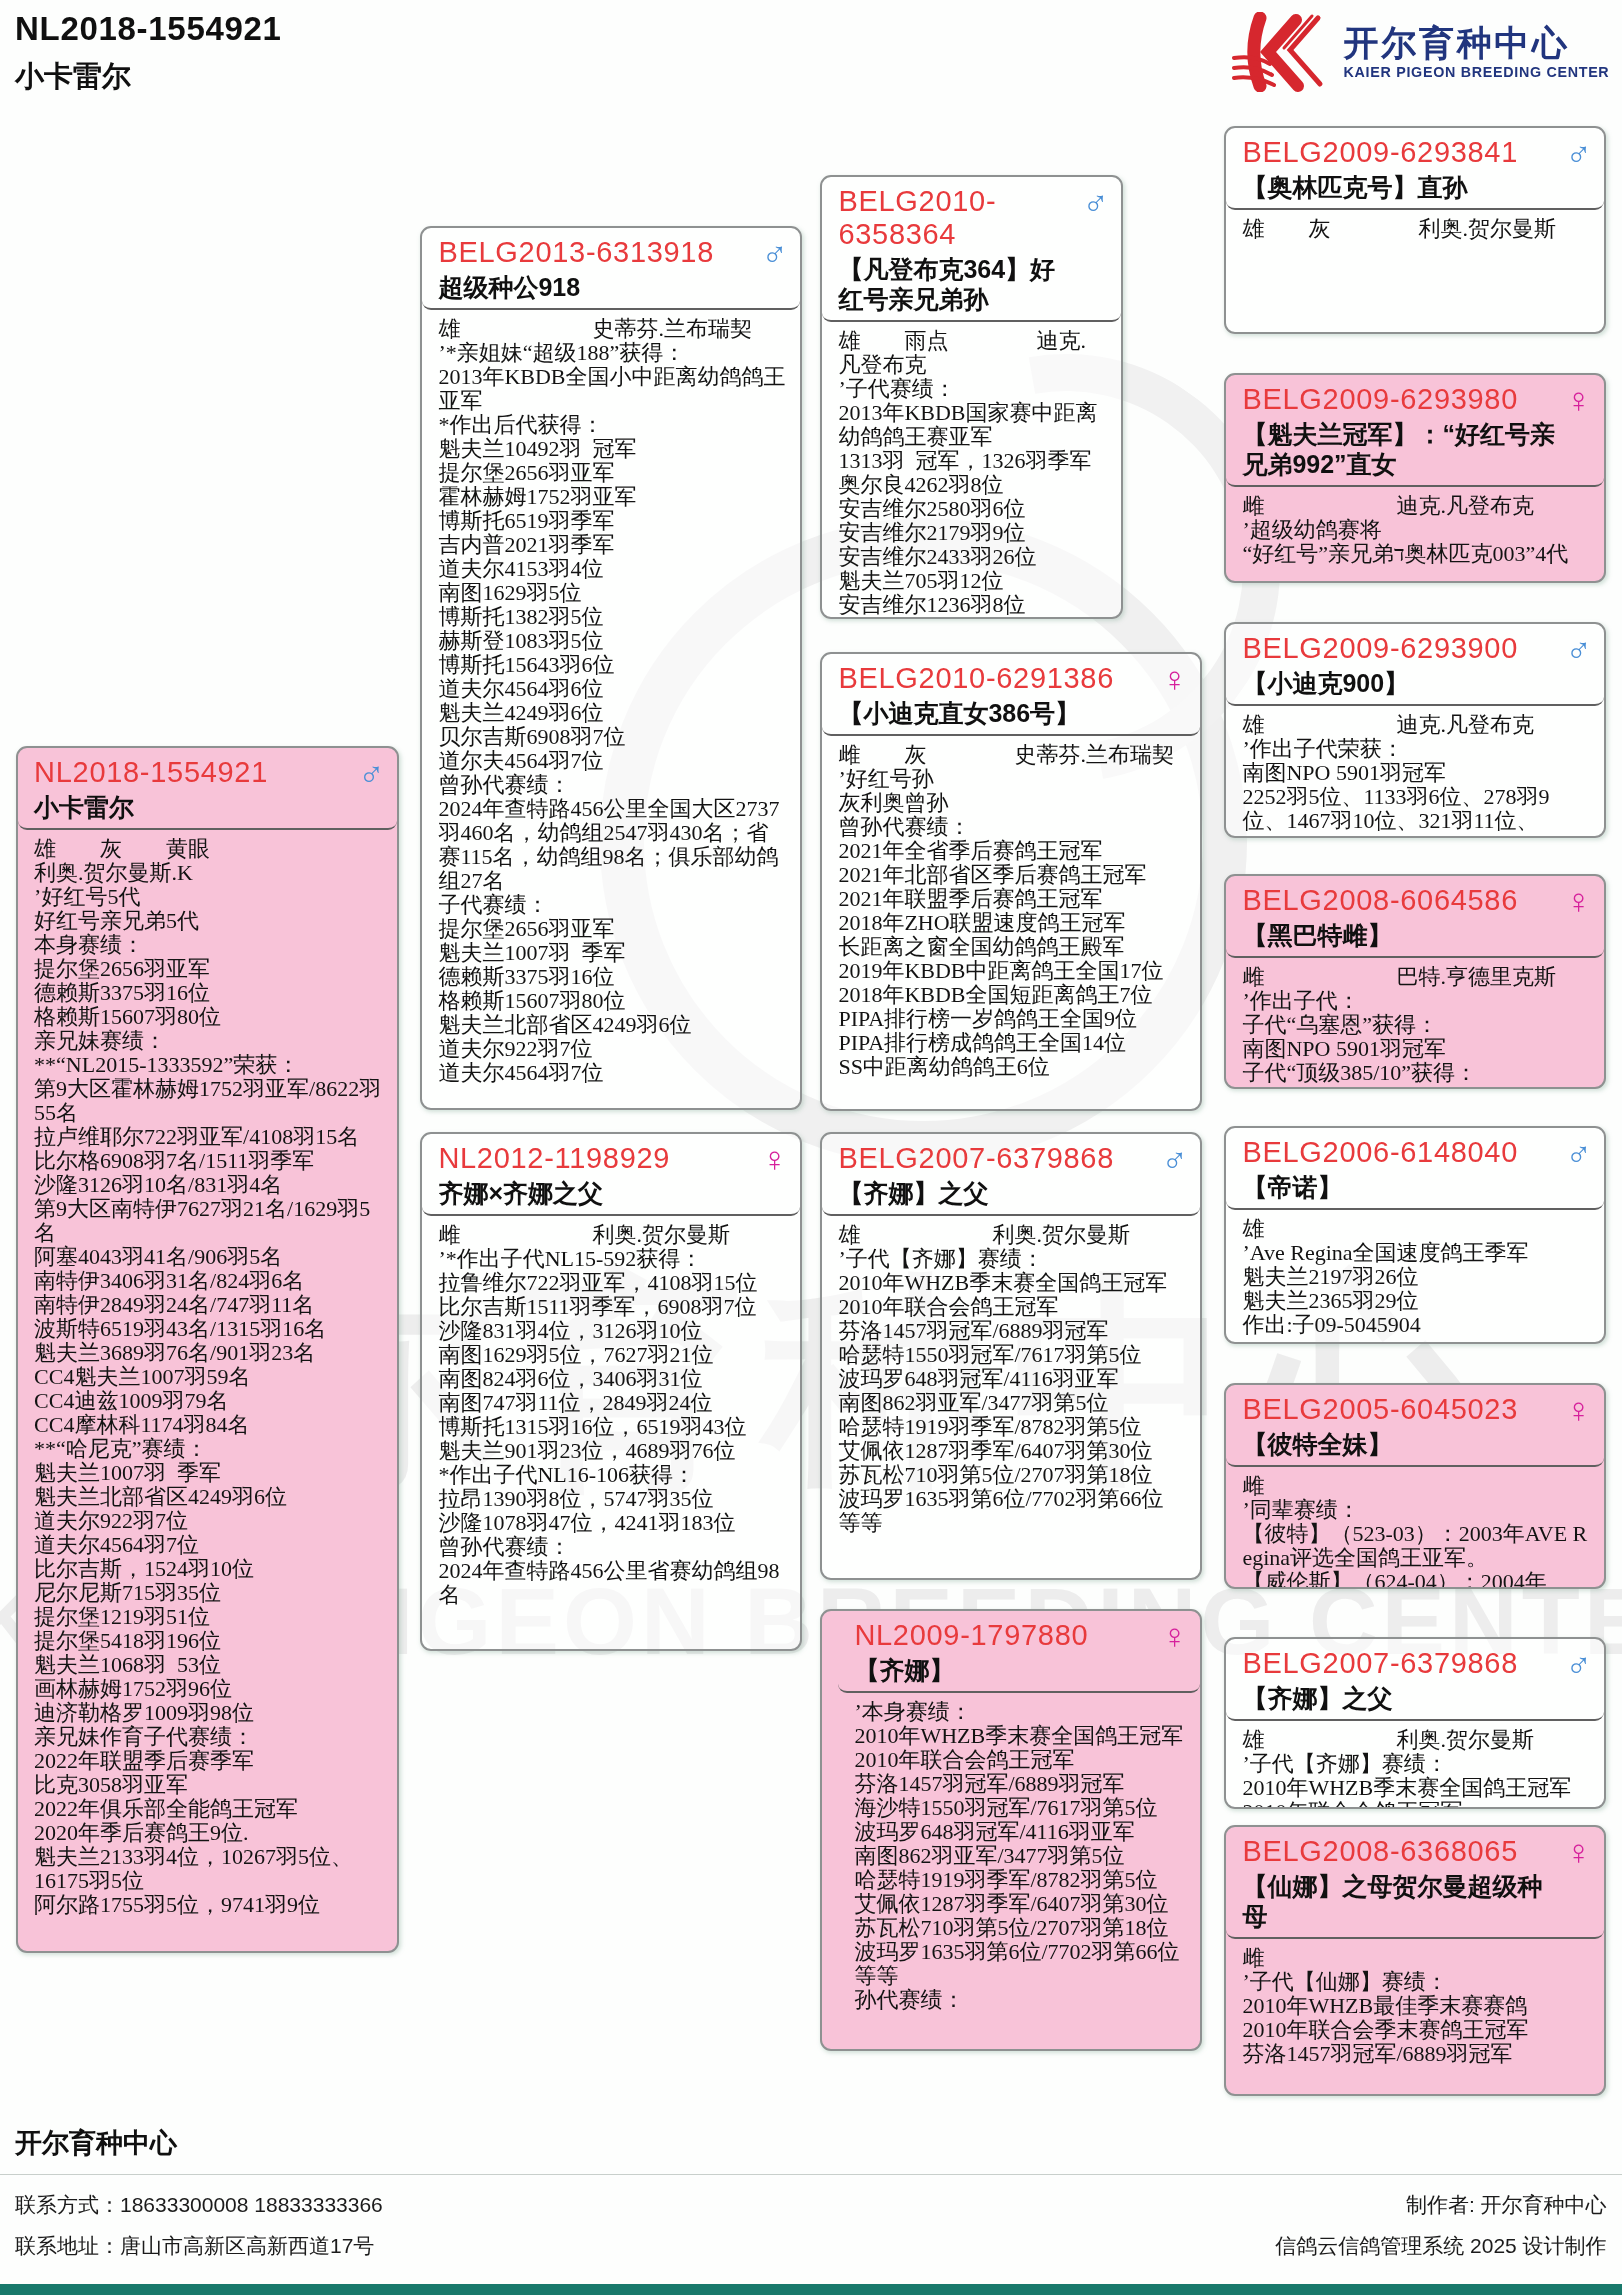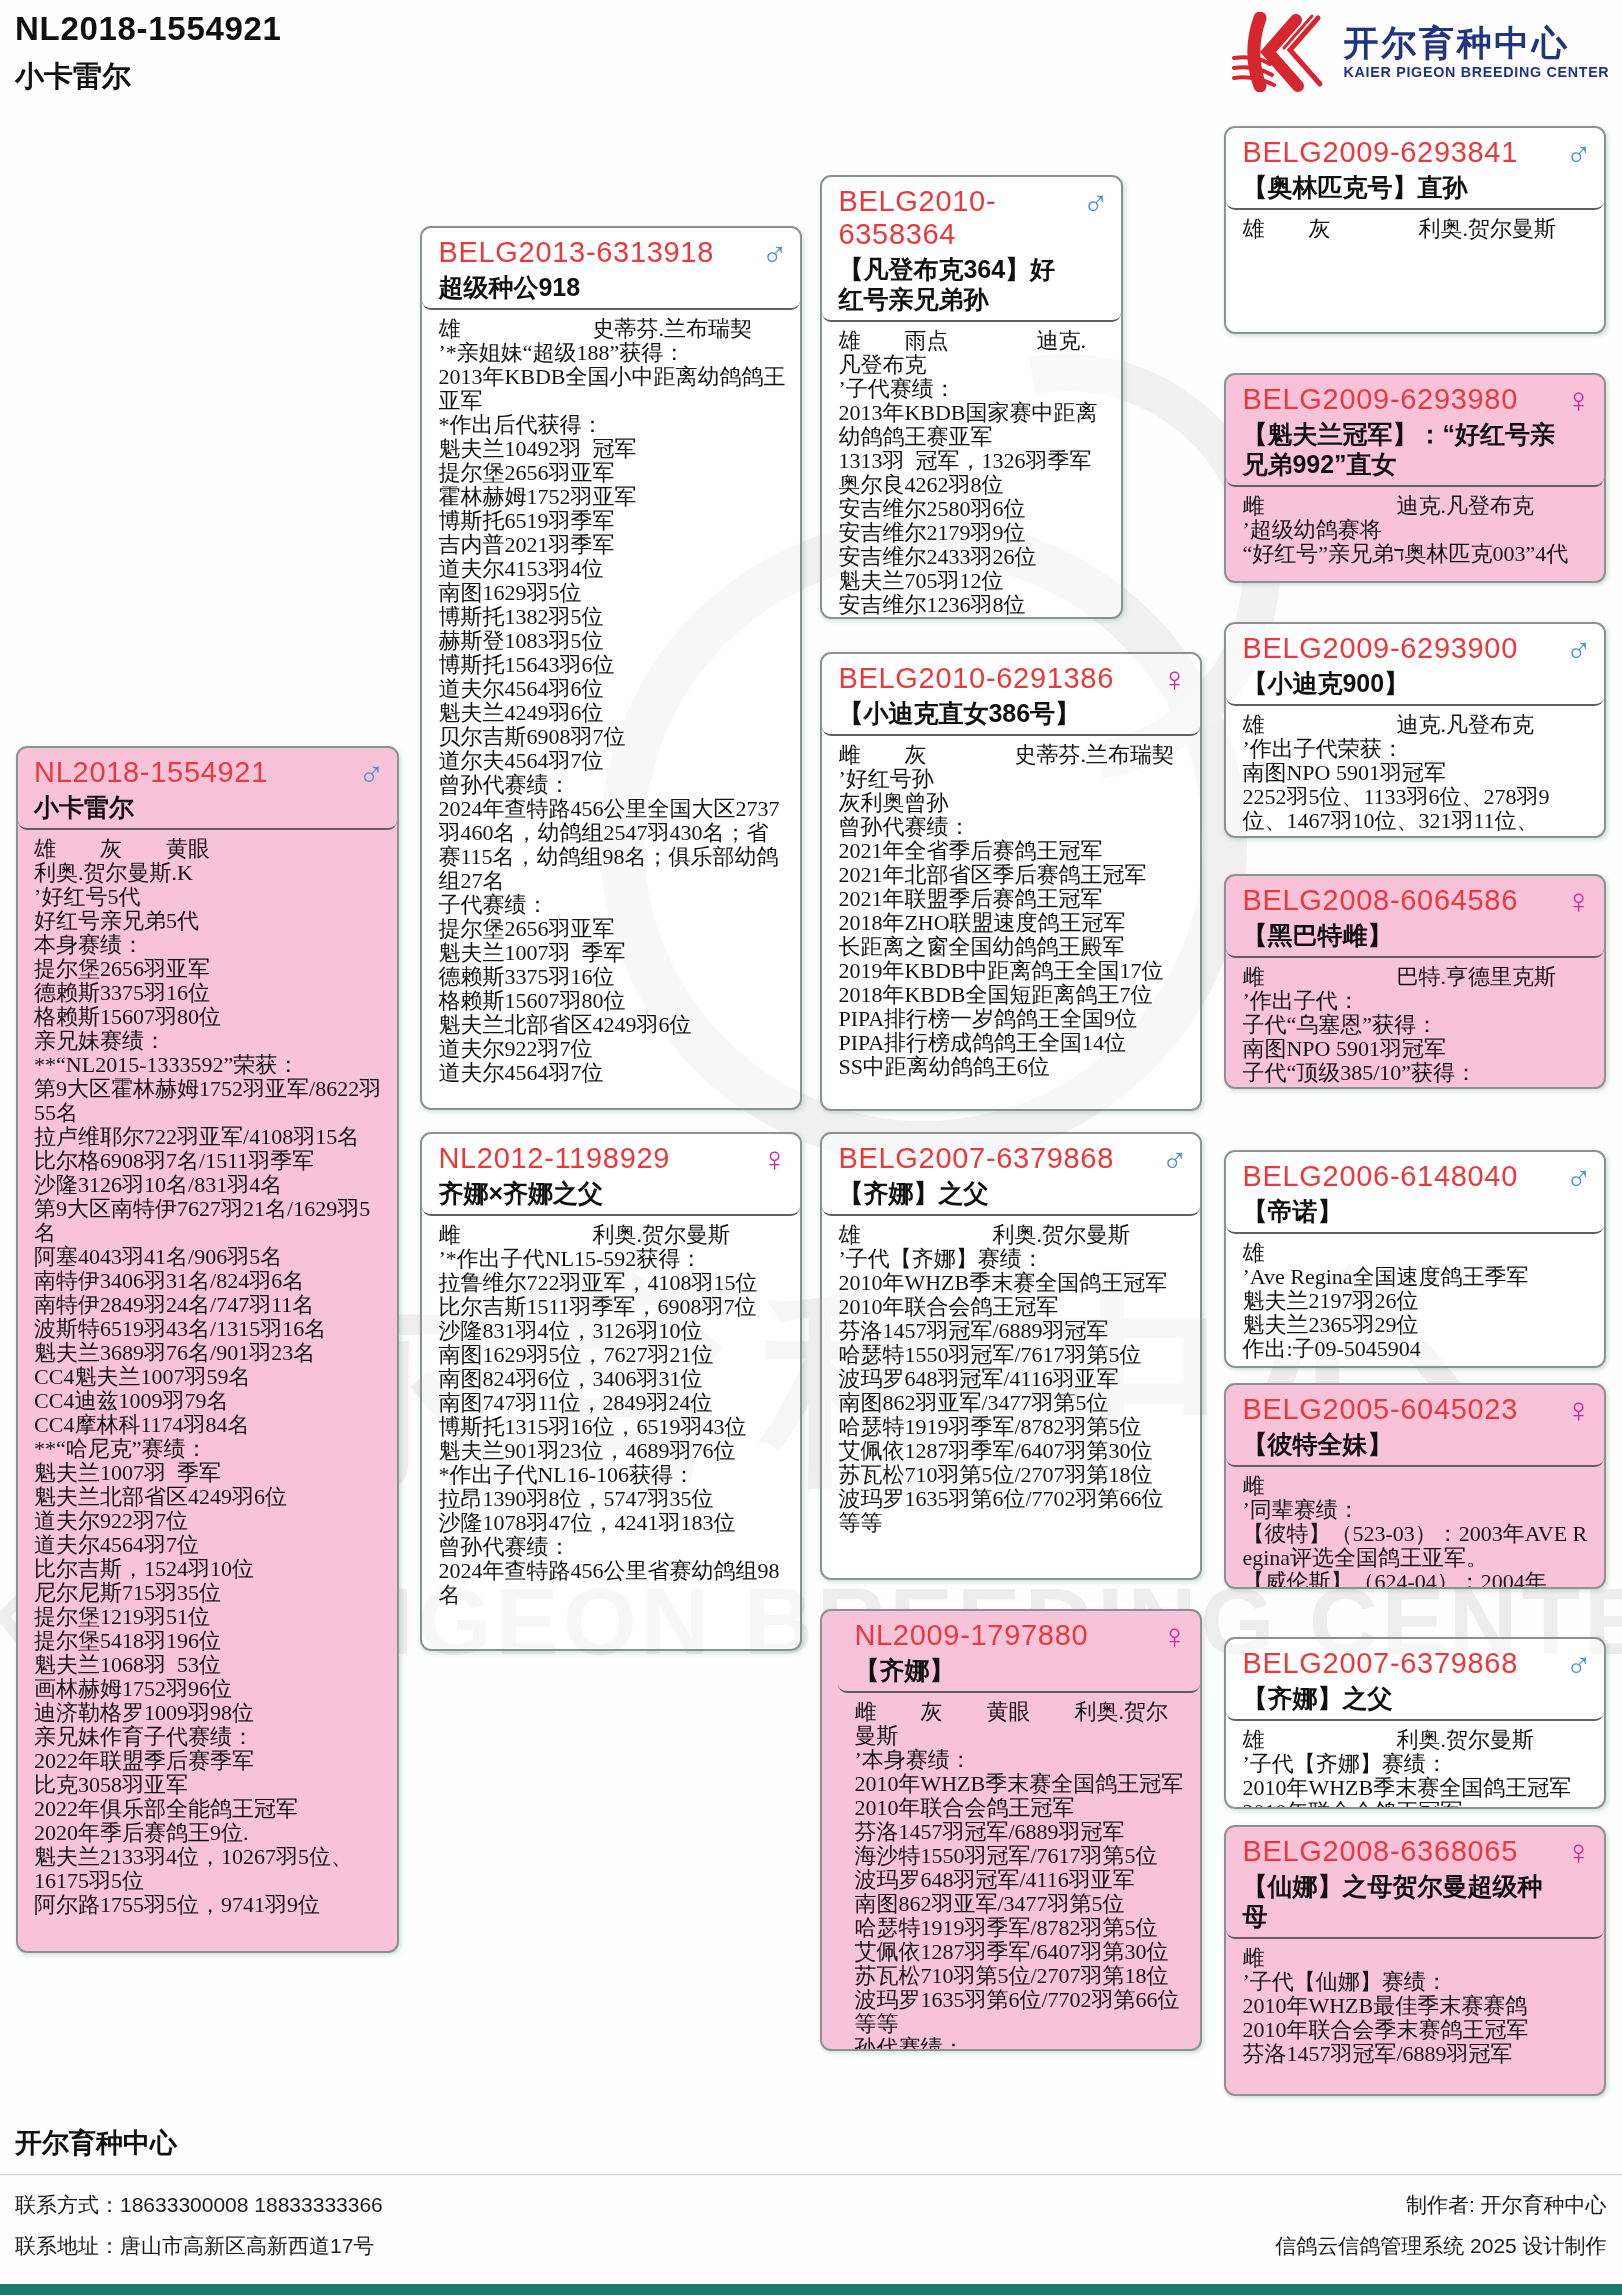--- a/index.html
+++ b/index.html
@@ -261,21 +261,20 @@
         <div class="line">等等</div>
       </div>
   </div>
     <div class="card pink" style="left: 820px; top: 1609px; width: 382px; height: 442px; padding-left: 16px;">
     <div class="card-header">
       <div class="ring">NL2009-1797880</div>
       <div class="sex female">♀</div>
       <div class="pigeon-name">【齐娜】</div>
     </div>
     <div class="card-body">
-        <div class="line">雌　　灰　　黄眼　　利奥.贺尔曼斯</div>
         <div class="line">’本身赛绩：</div>
         <div class="line">2010年WHZB季末赛全国鸽王冠军</div>
         <div class="line">2010年联合会鸽王冠军</div>
         <div class="line">芬洛1457羽冠军/6889羽冠军</div>
         <div class="line">海沙特1550羽冠军/7617羽第5位</div>
         <div class="line">波玛罗648羽冠军/4116羽亚军</div>
         <div class="line">南图862羽亚军/3477羽第5位</div>
         <div class="line">哈瑟特1919羽季军/8782羽第5位</div>
         <div class="line">艾佩依1287羽季军/6407羽第30位</div>
         <div class="line">苏瓦松710羽第5位/2707羽第18位</div>
@@ -326,21 +325,21 @@
       <div class="pigeon-name">【黑巴特雌】</div>
     </div>
     <div class="card-body">
         <div class="line">雌　　　　　　巴特.亨德里克斯</div>
         <div class="line">’作出子代：</div>
         <div class="line">子代“乌塞恩”获得：</div>
         <div class="line">南图NPO 5901羽冠军</div>
         <div class="line">子代“顶级385/10”获得：</div>
       </div>
   </div>
-    <div class="card white" style="left: 1224px; top: 1126px; width: 382px; height: 218px; margin-top: 24px;">
+    <div class="card white" style="left: 1224px; top: 1126px; width: 382px; height: 218px;">
     <div class="card-header">
       <div class="ring">BELG2006-6148040</div>
       <div class="sex male">♂</div>
       <div class="pigeon-name">【帝诺】</div>
     </div>
     <div class="card-body">
         <div class="line">雄</div>
         <div class="line">’Ave Regina全国速度鸽王季军</div>
         <div class="line">魁夫兰2197羽26位</div>
         <div class="line">魁夫兰2365羽29位</div>

